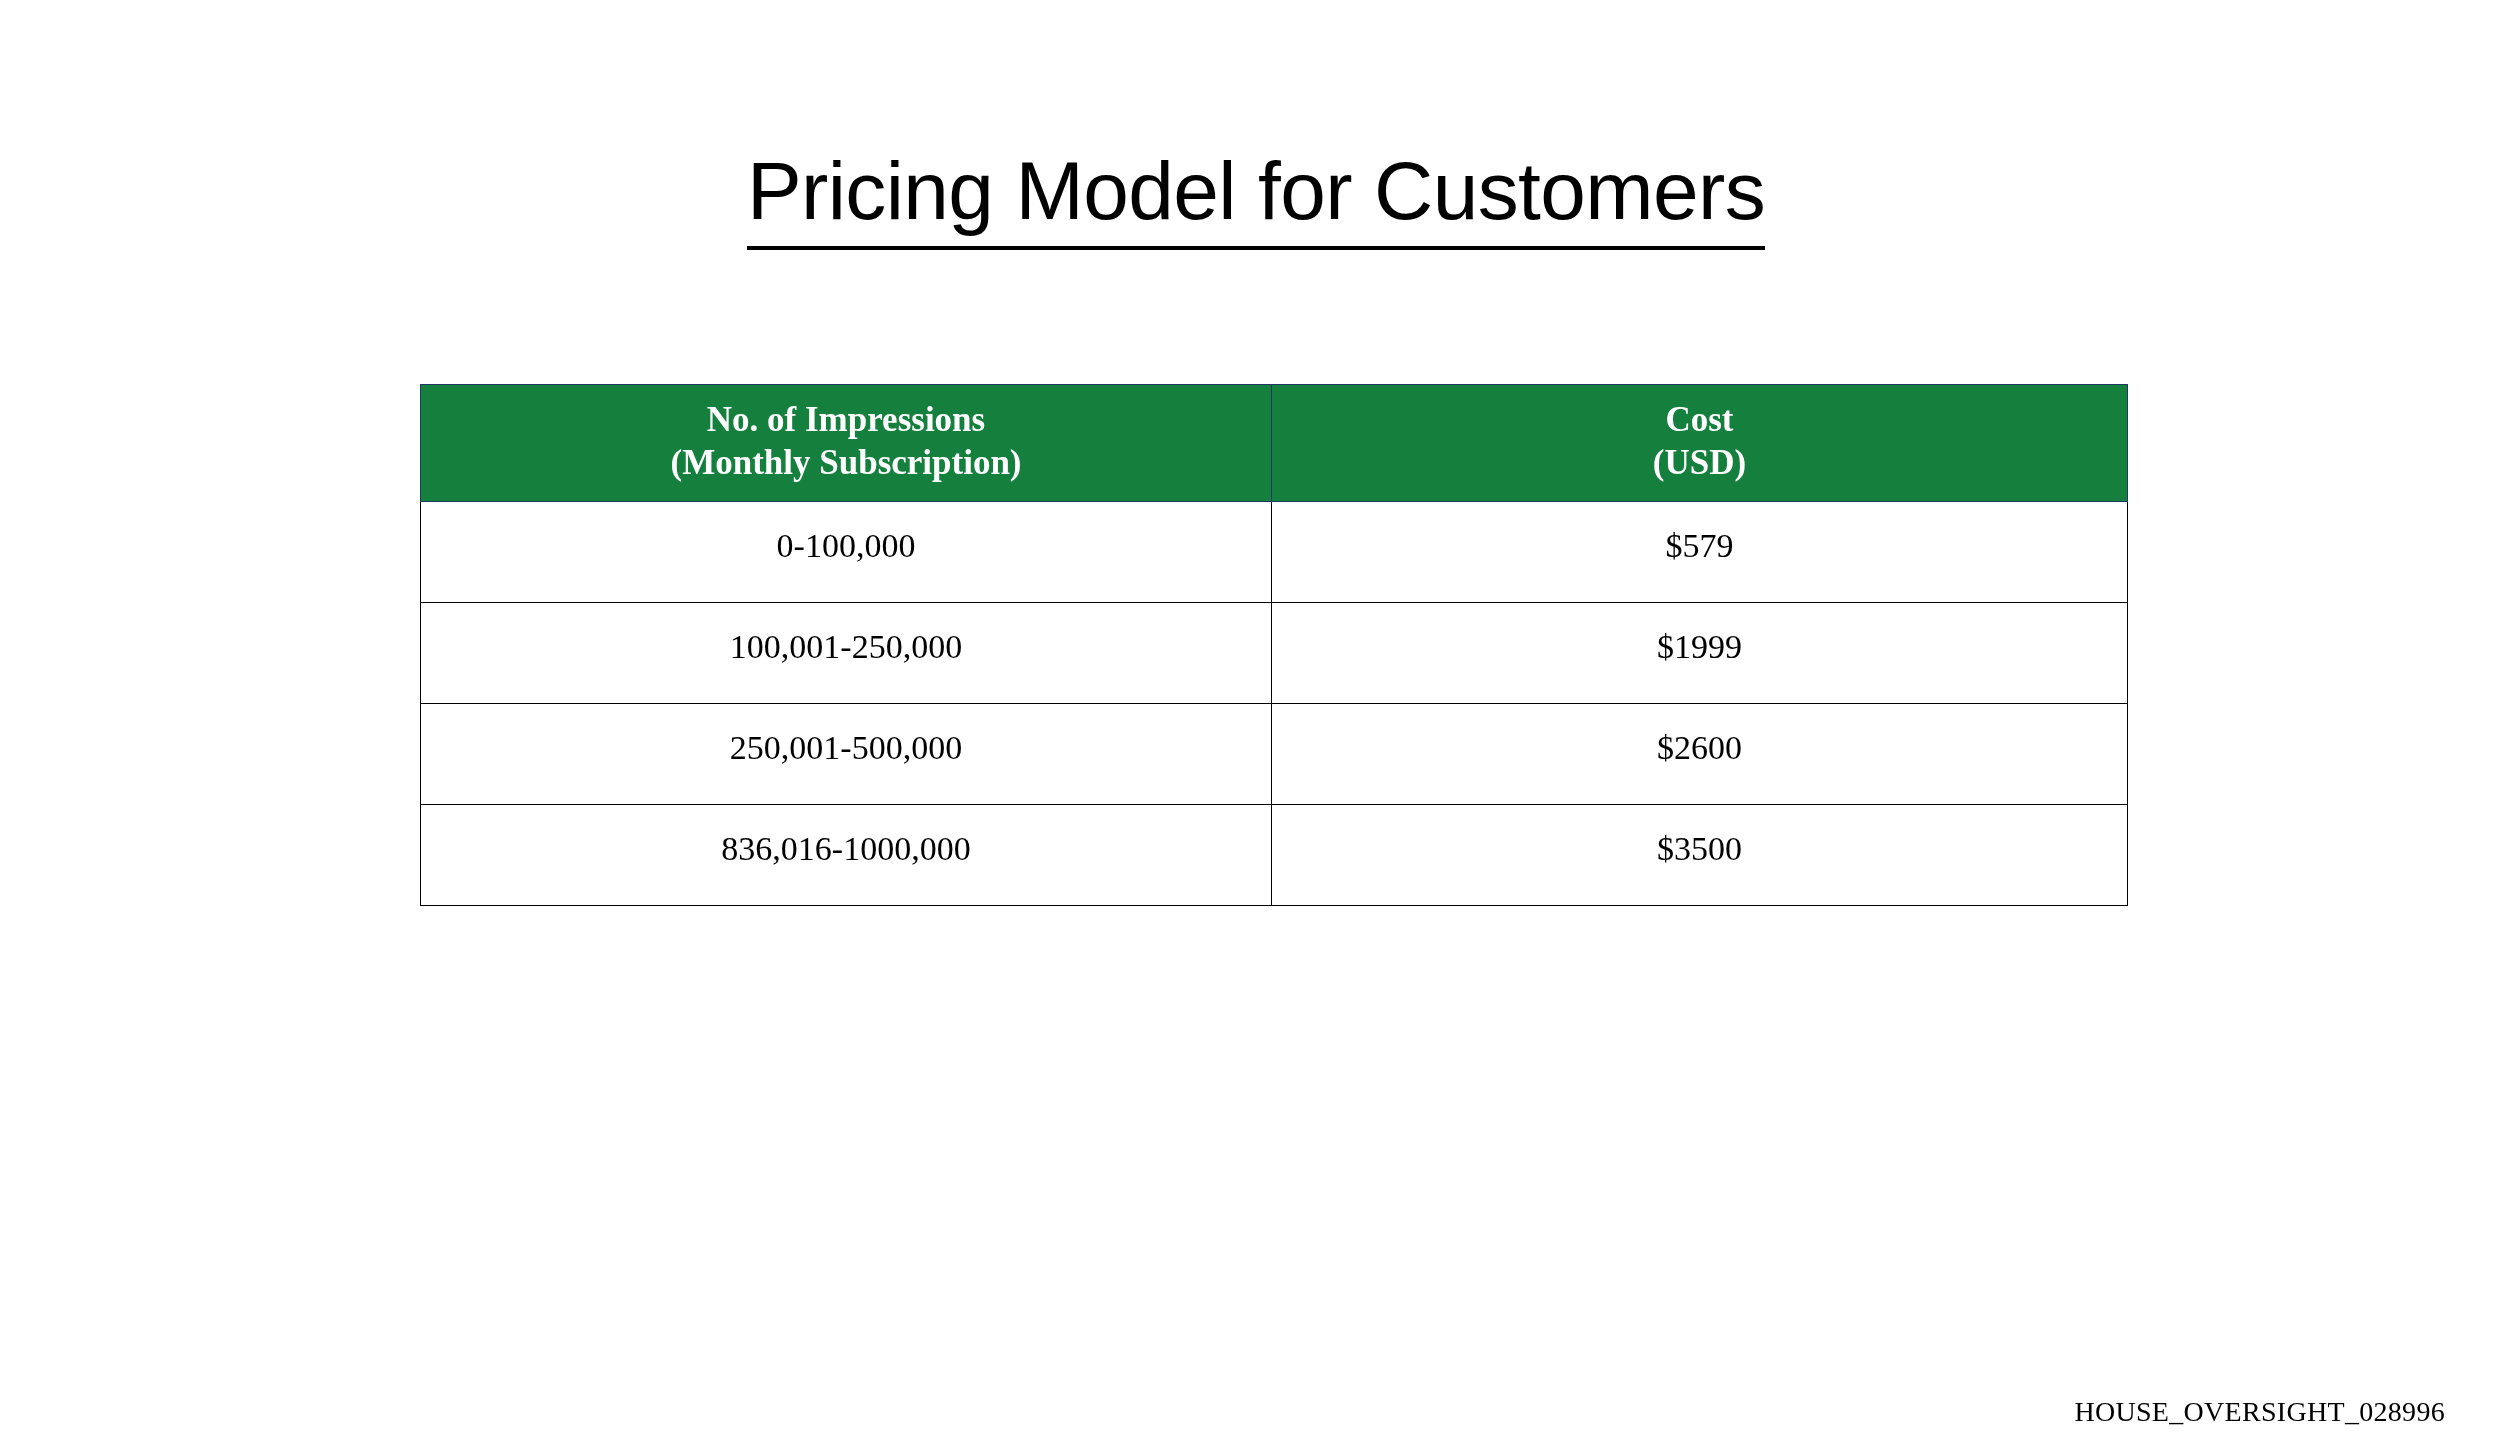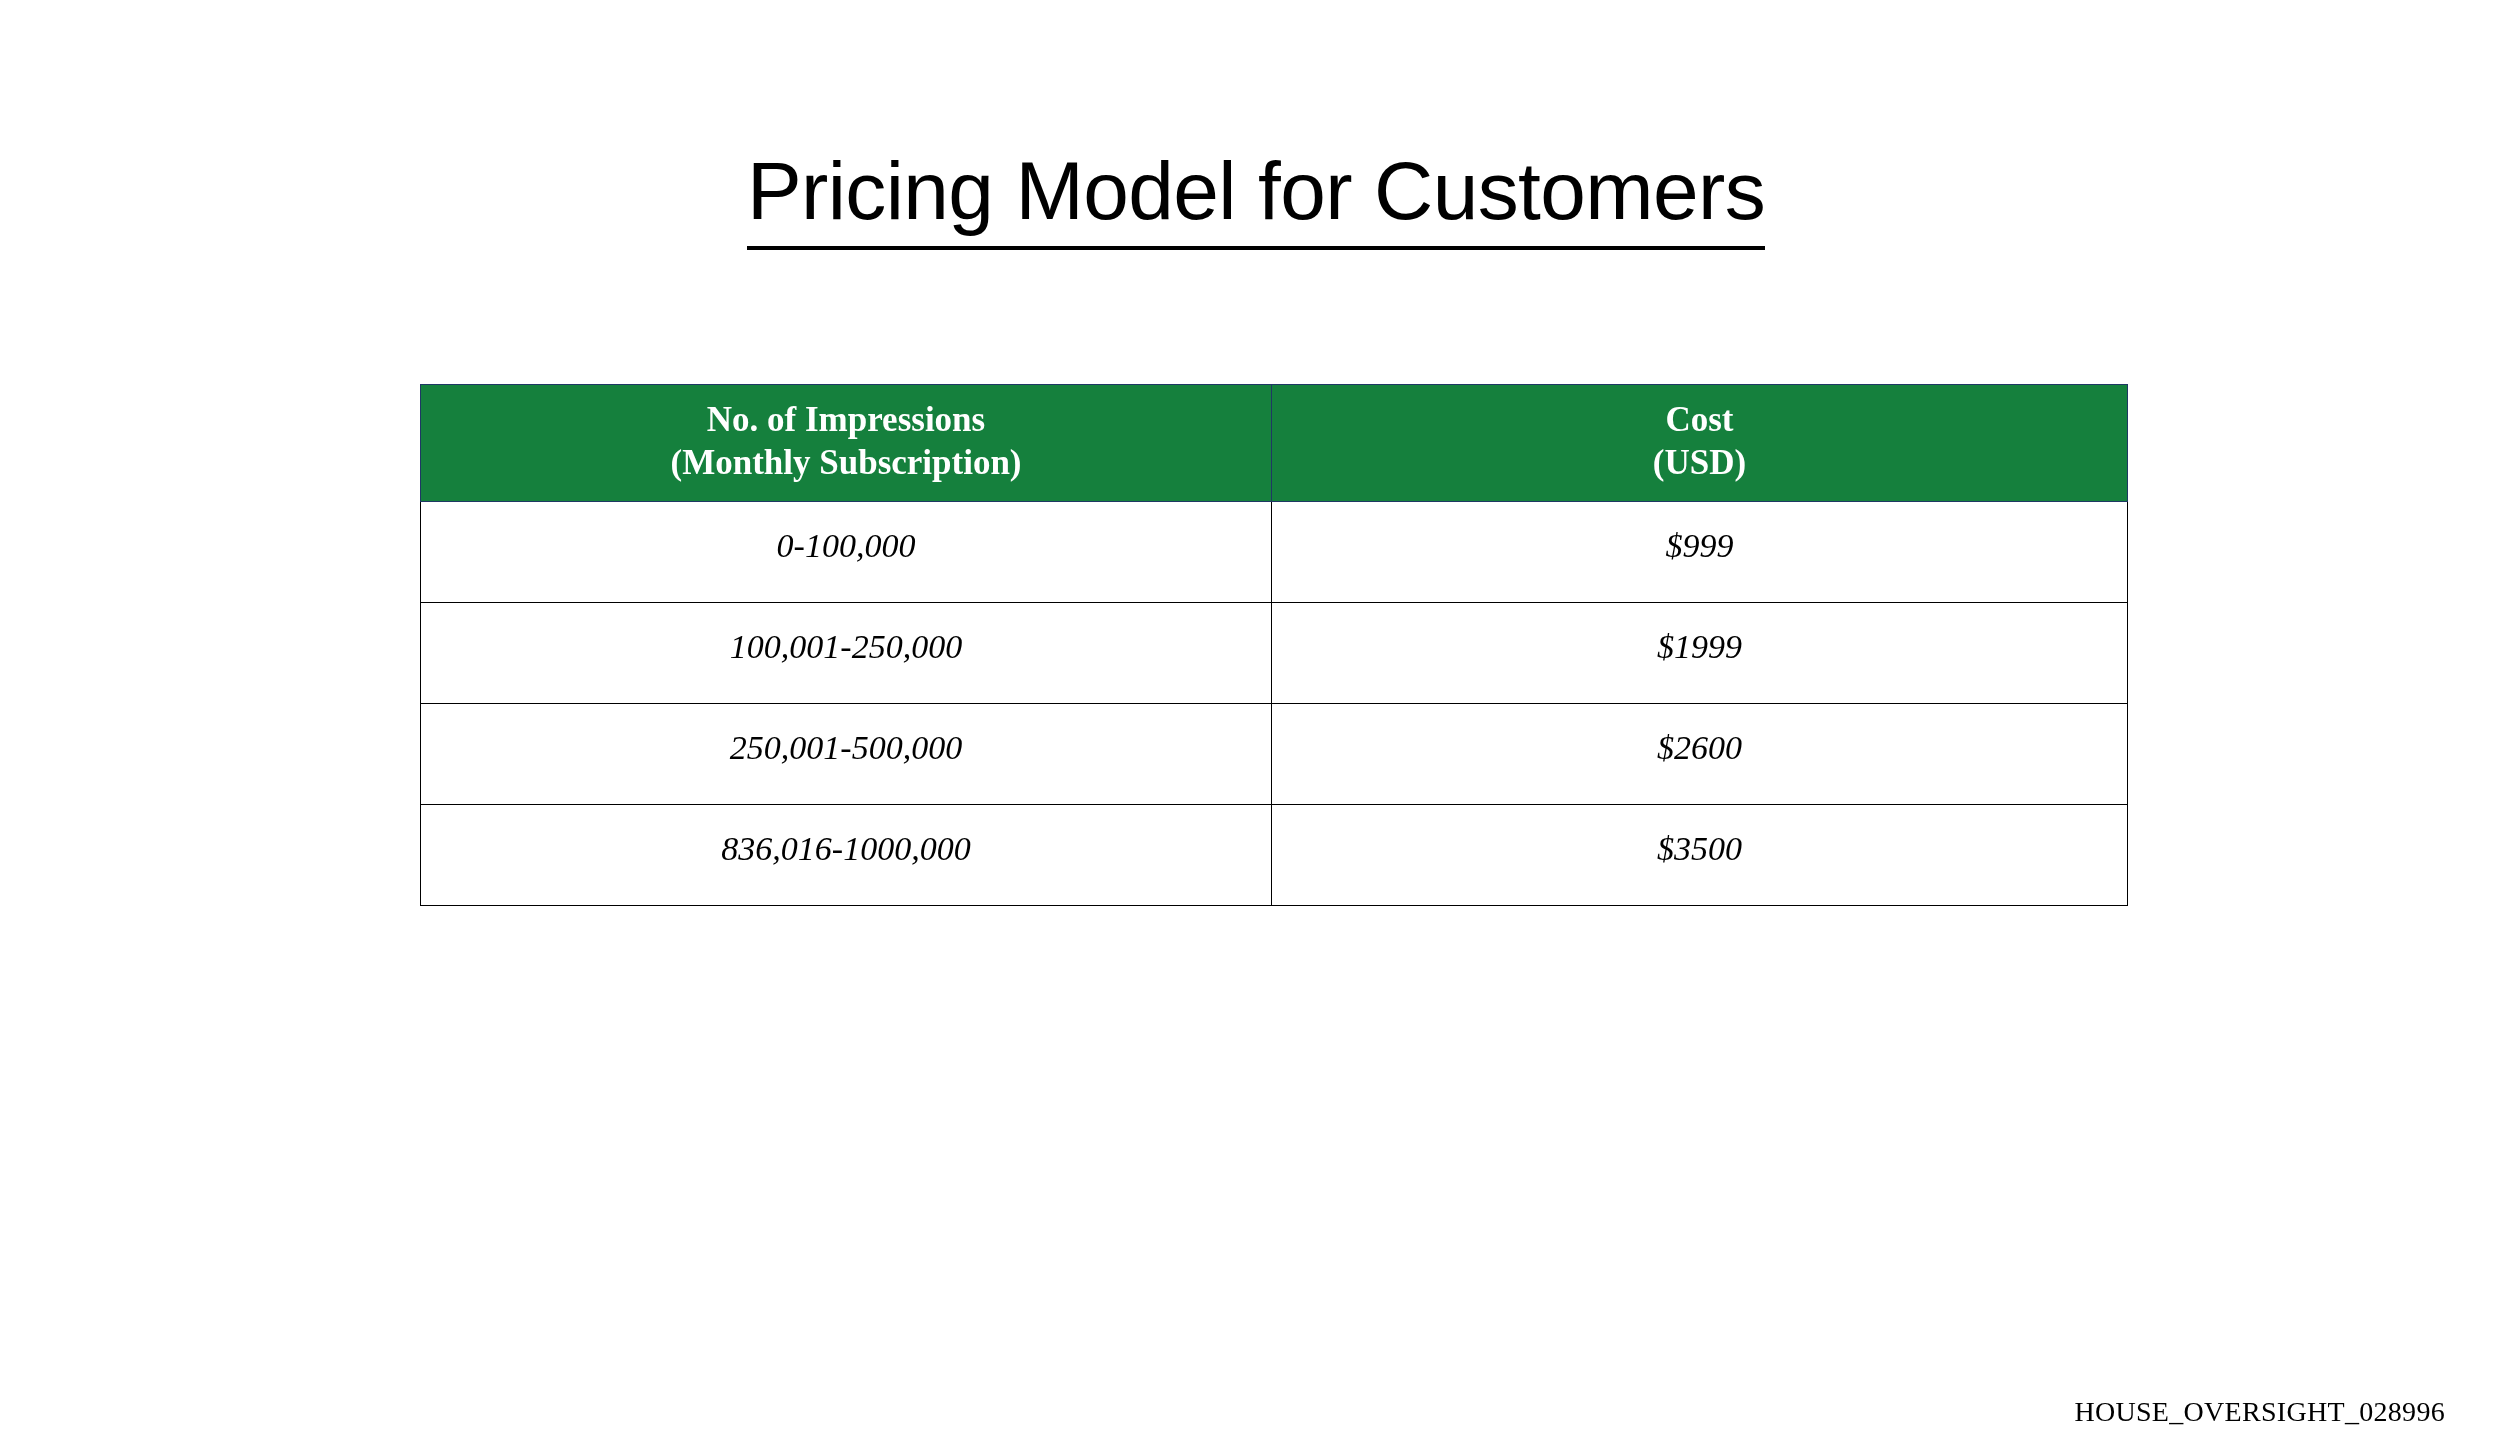--- a/index.html
+++ b/index.html
@@ -77,21 +77,20 @@
     padding: 0 6.3px;
     background: #ffffff;
   }
   .pricing-table tr.data-row td {
     line-height: 1.1;
   }
   
   .pricing-table td .cell-text {
     display: block;
     transform: translateY(-6.3px);
-    font-style: italic;
   }
 
   .footnote {
     position: absolute;
     top: 1184px;
     left: 0;
     width: 2512px;
     text-align: center;
     font-family: "Liberation Sans", sans-serif;
     font-style: italic;
@@ -134,21 +133,21 @@
           <span class="th-line2">(USD)</span>
         </th>
       </tr>
     </thead>
     <tbody>
       <tr class="data-row">
         <td>
             <span class="cell-text">0-100,000</span>
           </td>
         <td>
-            <span class="cell-text">$999</span>
+            <span class="cell-text">$579</span>
           </td>
       </tr>
       <tr class="data-row">
         <td>
             <span class="cell-text">100,001-250,000</span>
           </td>
         <td>
             <span class="cell-text">$1999</span>
           </td>
       </tr>

